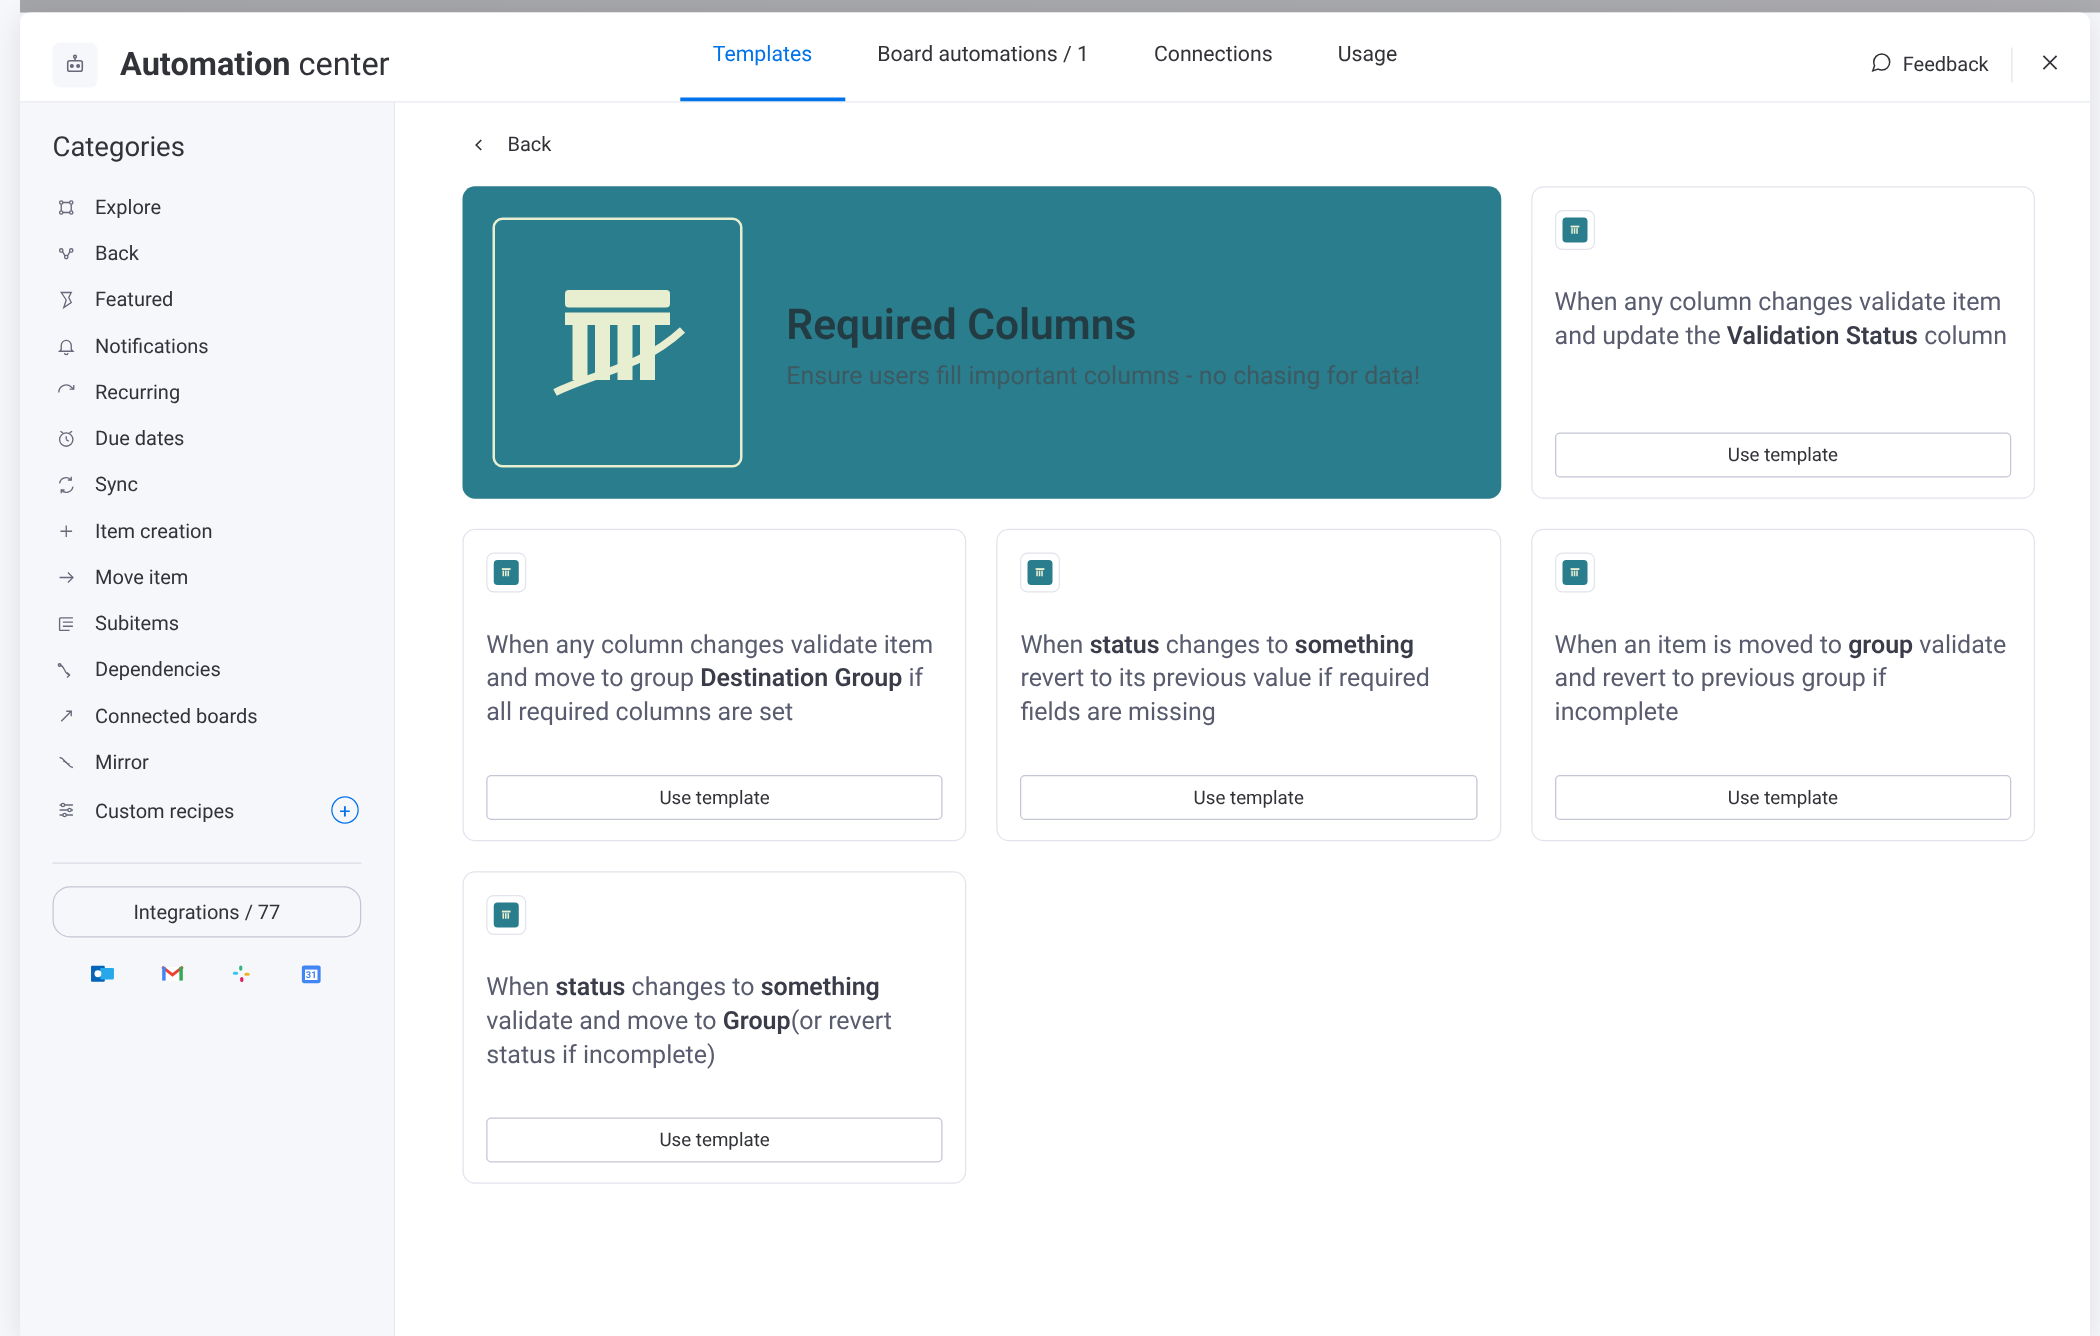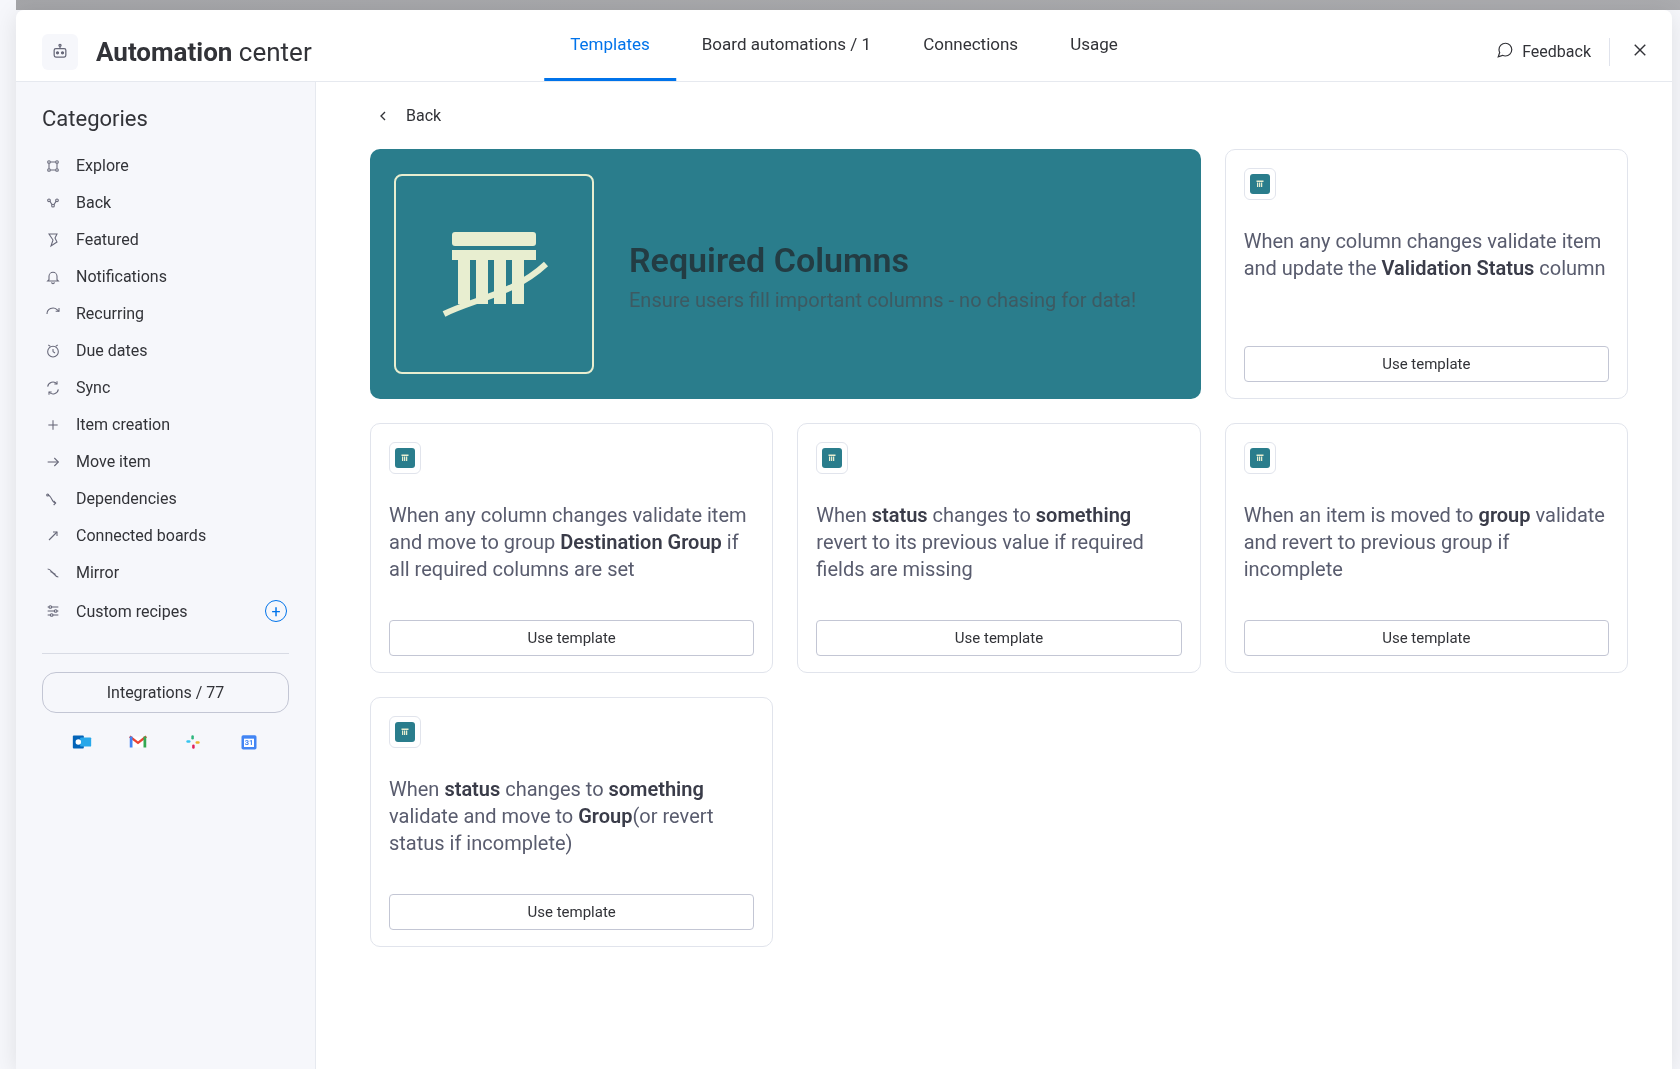--- a/index.html
+++ b/index.html
@@ -455,20 +455,32 @@
             <span>Item creation</span>
           </div>
           <div class="cat-item">
             <span class="icon">
               <svg viewBox="0 0 24 24" width="16" height="16" fill="none" stroke="#676879" stroke-width="1.6">
                 <line x1="4" y1="12" x2="20" y2="12"></line>
                 <polyline points="14 6 20 12 14 18"></polyline>
               </svg>
             </span>
             <span>Move item</span>
+          </div>
+          <div class="cat-item">
+            <span class="icon">
+              <svg viewBox="0 0 24 24" width="16" height="16" fill="none" stroke="#676879" stroke-width="1.6">
+                <line x1="4" y1="5" x2="20" y2="5"></line>
+                <line x1="8" y1="10" x2="20" y2="10"></line>
+                <line x1="8" y1="15" x2="20" y2="15"></line>
+                <line x1="4" y1="5" x2="4" y2="20"></line>
+                <line x1="4" y1="20" x2="16" y2="20"></line>
+              </svg>
+            </span>
+            <span>Subitems</span>
           </div>
           <div class="cat-item">
             <span class="icon">
               <svg viewBox="0 0 24 24" width="16" height="16" fill="none" stroke="#676879" stroke-width="1.6">
                 <path d="M4 6 C 10 6, 10 18, 16 18"></path>
                 <polyline points="13 15 16 18 13 21"></polyline>
                 <circle cx="4" cy="6" r="1.5"></circle>
               </svg>
             </span>
             <span>Dependencies</span>

